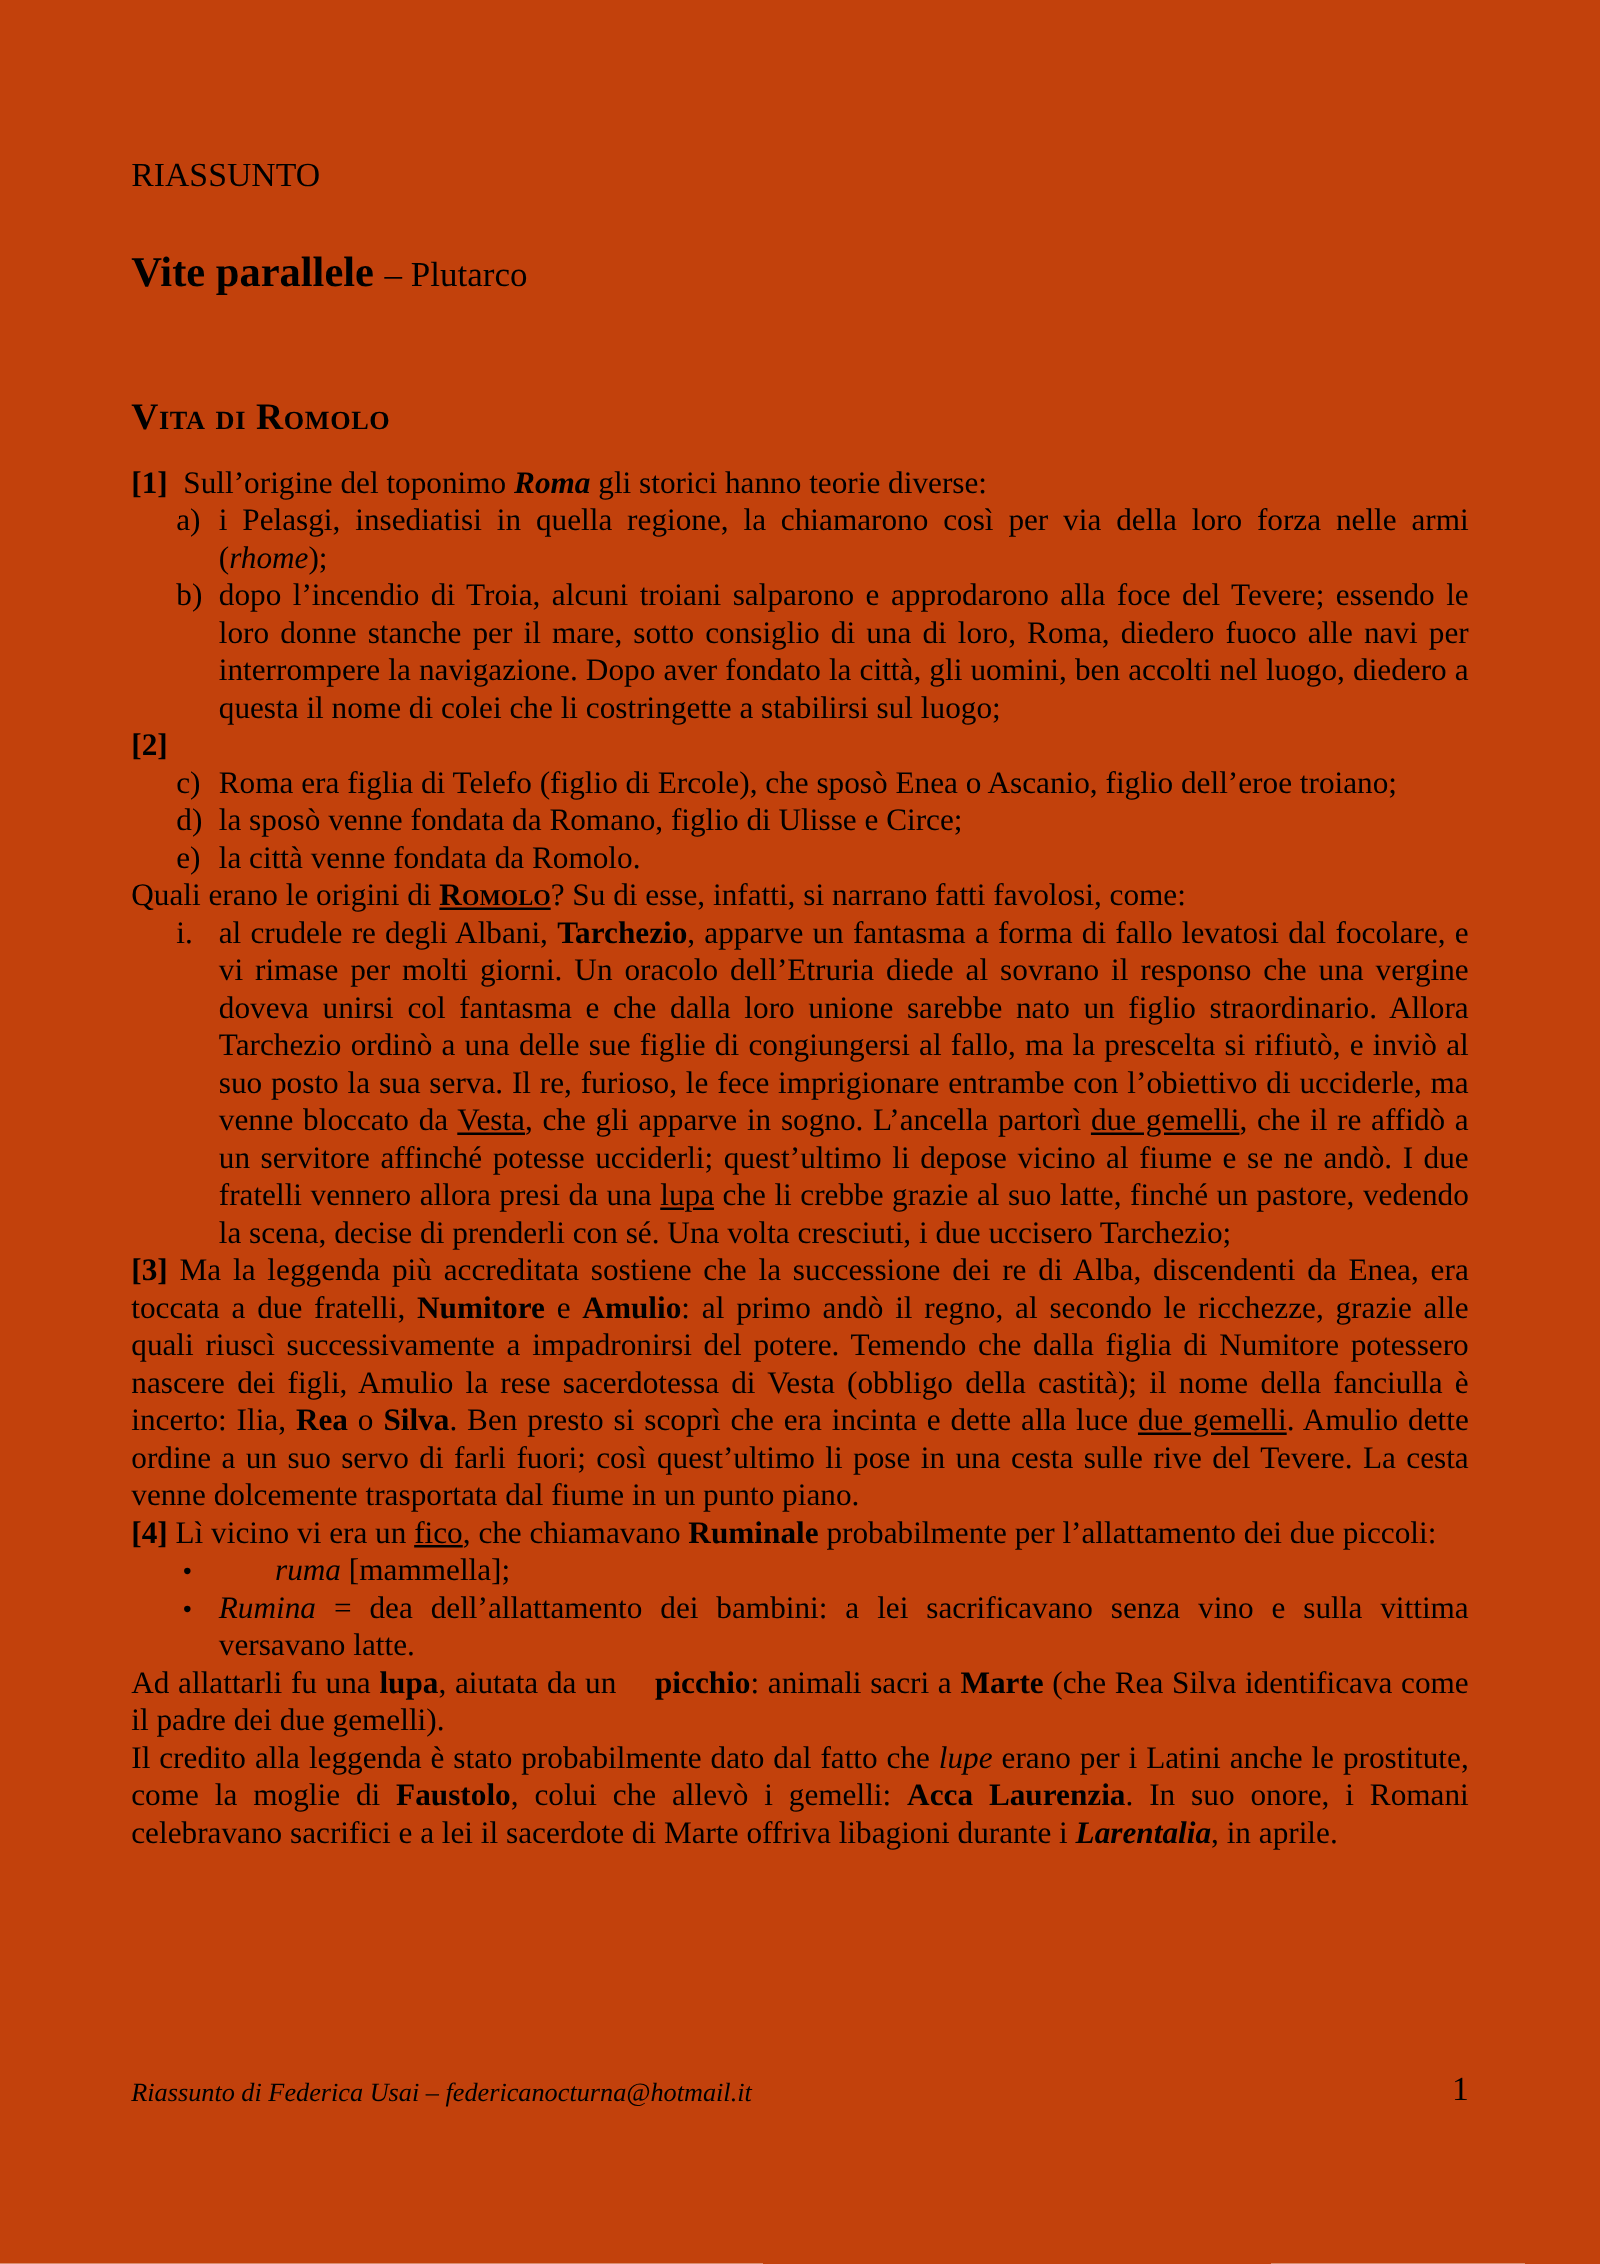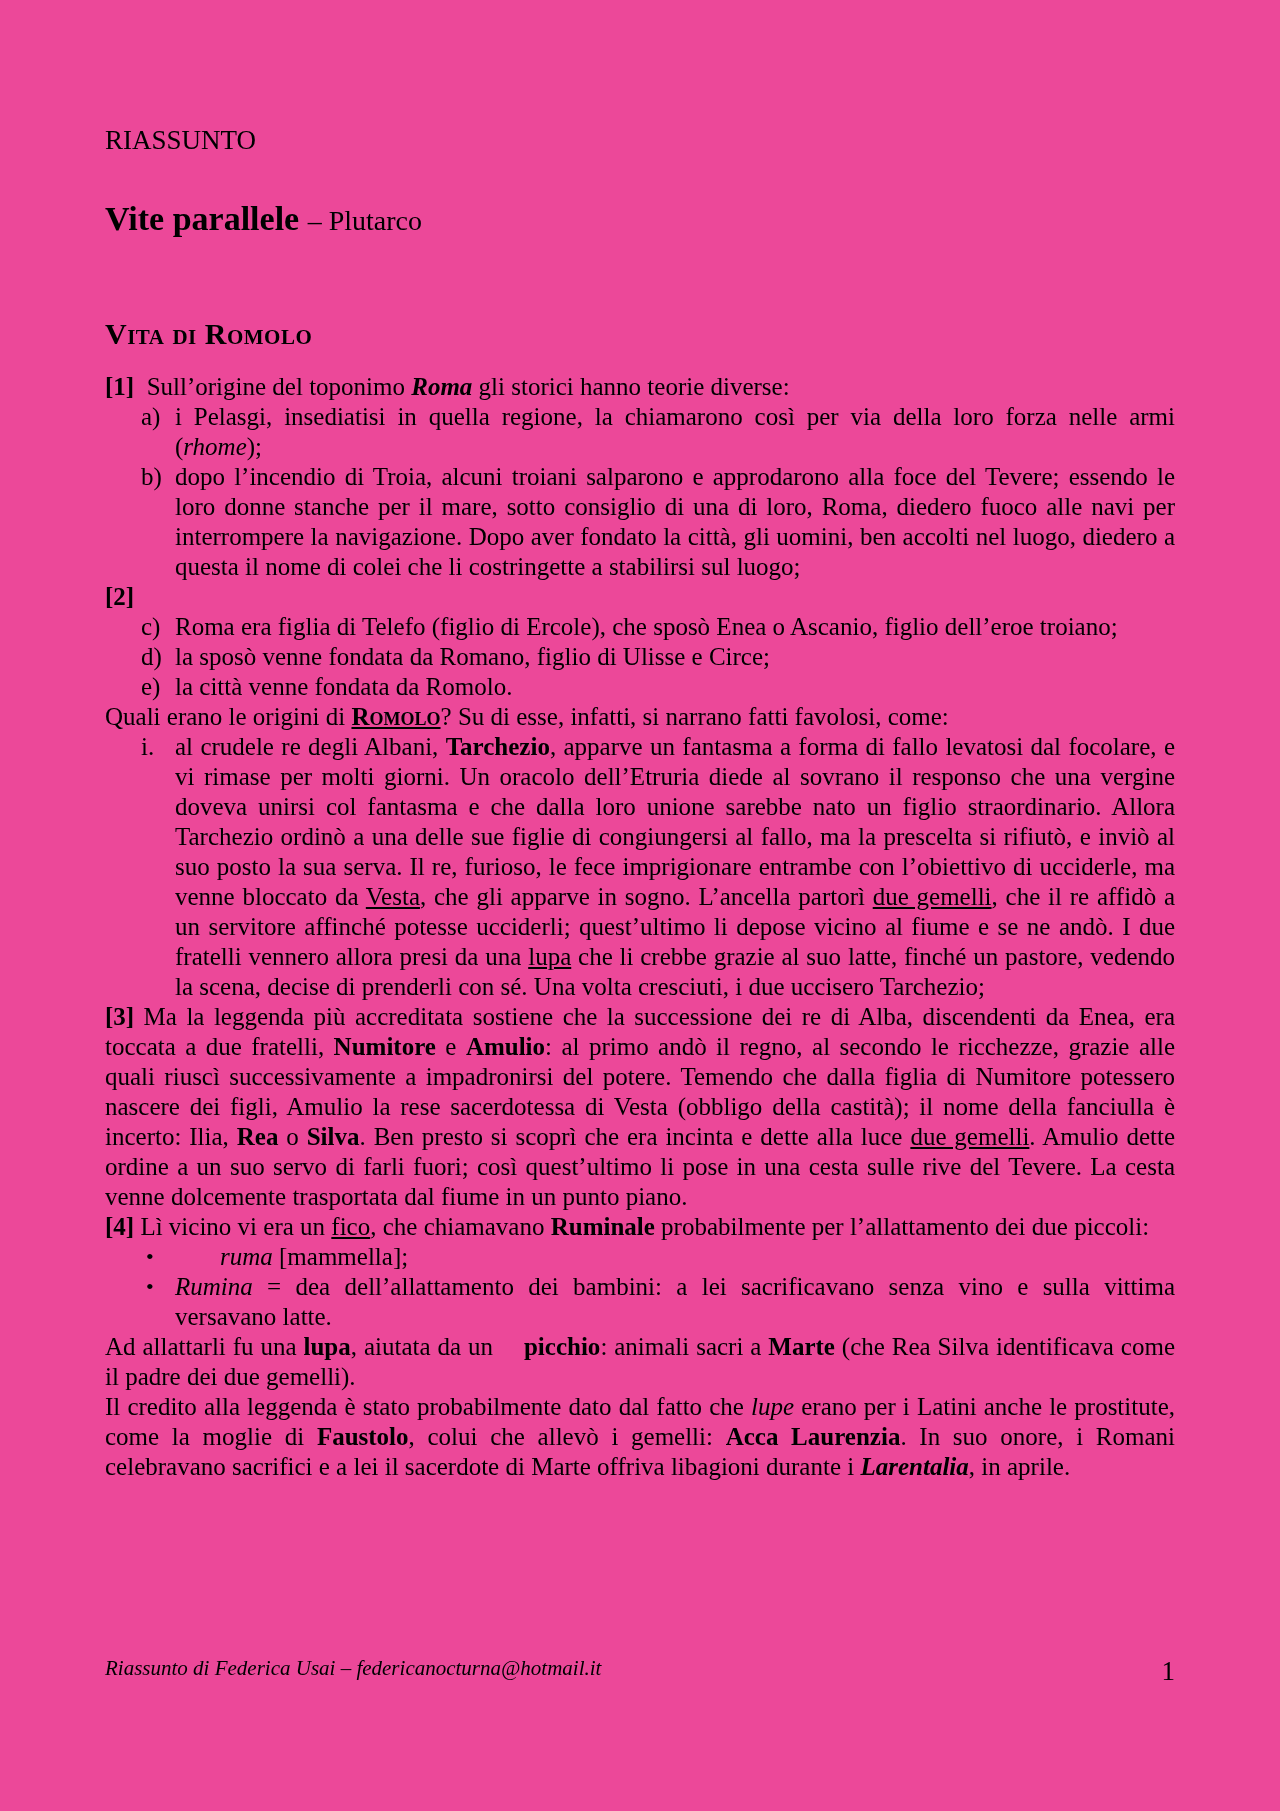--- a/index.html
+++ b/index.html
@@ -1,20 +1,20 @@
 <!DOCTYPE html>
 <html><head>
 <meta charset="utf-8">
 <style>
   html, body { margin: 0; padding: 0; background: #ffffff; }
   .page {
     position: relative;
     width: 1280px;
     height: 1811px;
-    background: #ec4899;
+    background: #c2410c;
     box-sizing: border-box;
     padding: 124px 105px 0 105px;
     font-family: "Liberation Serif", serif;
     color: #000000;
     overflow: hidden;
   }
   .kicker {
     font-size: 27px;
     line-height: 32px;
     font-weight: normal;
@@ -57,21 +57,21 @@
     left: 41px;
     font-size: 22px;
   }
   .footer {
     position: absolute;
     left: 105px;
     right: 105px;
     top: 1656px;
     display: flex;
     justify-content: space-between;
-    align-items: flex-start;
+    align-items: flex-end;
   }
   .footer .credit {
     font-style: italic;
     font-size: 21px;
   }
   .footer .pagenum {
     font-size: 27px;
   }
 </style>
 </head>

